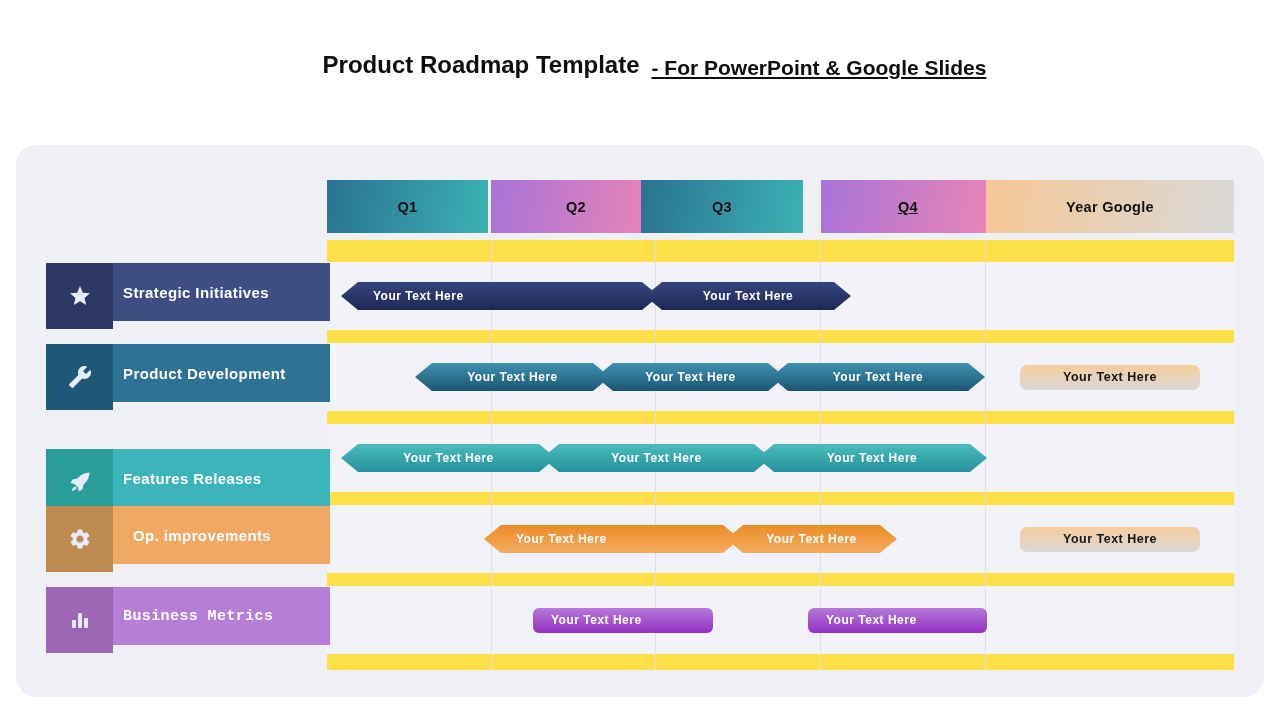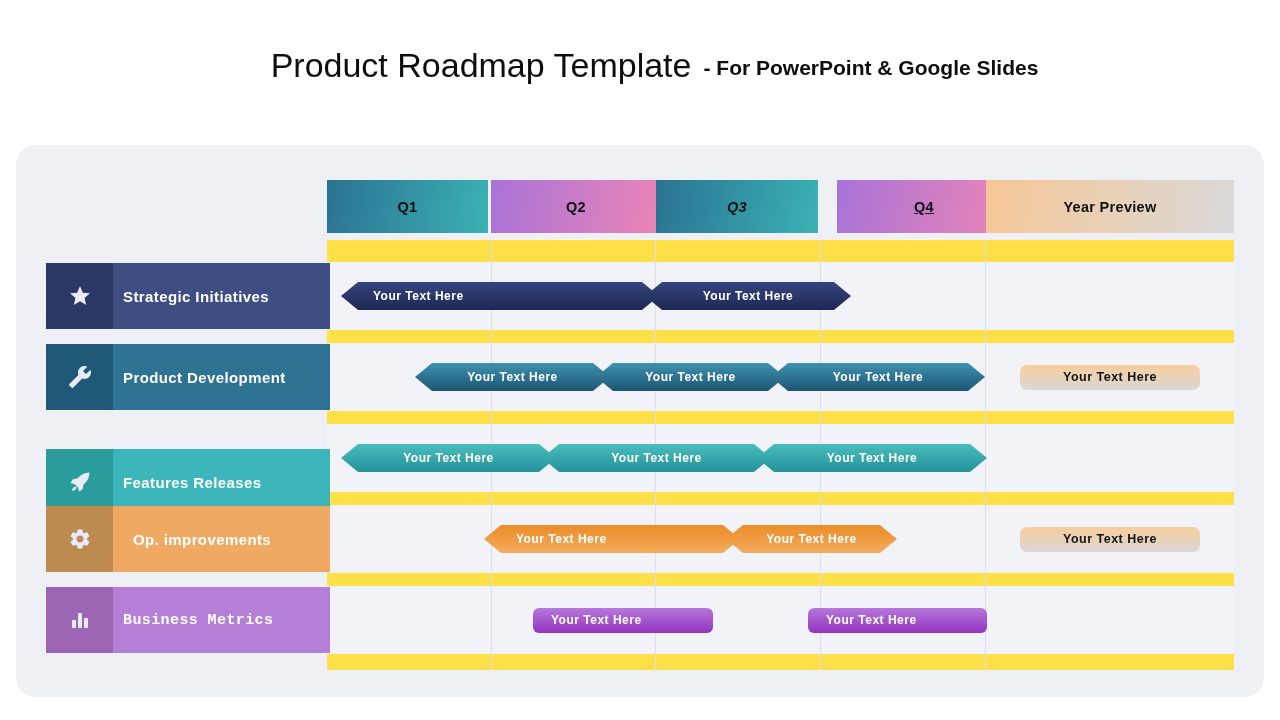--- a/index.html
+++ b/index.html
@@ -7,46 +7,47 @@
   body { font-family: "Liberation Sans", sans-serif; }
   .canvas {
     position: relative; width: 1280px; height: 720px;
     background: #ffffff; overflow: hidden;
   }
   .title-wrap {
     position: absolute; top: 0; left: 0; width: 1280px; height: 130px;
     display: flex; align-items: center; justify-content: center;
   }
   .title-main {
-    font-size: 34px; font-weight: 400; color: #0d0d0d; letter-spacing: 0px; margin-left: 29px;
+    font-size: 24px; font-weight: 700; color: #0d0d0d; letter-spacing: 0px; margin-left: 29px;
   }
   .title-suffix {
     font-size: 21px; font-weight: 700; color: #0d0d0d; margin-left: 12px;
     padding-top: 6px;
+    text-decoration: underline;
   }
   .panel {
     position: absolute; left: 16px; top: 145px; width: 1248px; height: 552px;
     background: #eef0f6; border-radius: 20px;
   }
   
   .col-header { position: absolute; left: 311px; top: 35px; height: 53px; }
   .col {
     position: absolute; top: 0; height: 53px;
     display: flex; align-items: center; justify-content: center;
     font-size: 14.5px; font-weight: 700; color: #101010; letter-spacing: .3px;
   }
   
   .body {
     position: absolute; left: 311px; top: 95px; width: 907px; height: 430px;
     background: #fde047;
   }
   .stripe { position: absolute; left: 0; width: 907px; height: 68px; background: #f2f3f9; }
   .gridline { position: absolute; top: 0; width: 1px; height: 430px; background: #dcdfe9; }
   
-  .side-row { position: absolute; left: 30px; width: 284px; height: 66px; display: flex; }
+  .side-row { position: absolute; left: 30px; width: 284px; height: 58px; display: flex; }
   .side-icon {
     width: 67px; height: 66px; flex: 0 0 67px;
     display: flex; align-items: center; justify-content: center; color: #e8ecf8;
   }
   .side-icon svg { width: 24px; height: 24px; }
   .side-label {
     flex: 1; display: flex; align-items: center; padding-left: 10px;
     color: #ffffff; font-size: 15px; font-weight: 700; letter-spacing: .4px;
   }
   
@@ -67,23 +68,23 @@
 <div class="canvas">
   <div class="title-wrap">
     <span class="title-main">Product Roadmap Template</span>
     <span class="title-suffix">- For PowerPoint &amp; Google Slides</span>
   </div>
 
   <div class="panel">
     <div class="col-header" id="col-header">
         <div class="col" style="left: 0px; width: 161px; background: linear-gradient(100deg, rgb(42, 114, 146), rgb(59, 178, 180));">Q1</div>
         <div class="col" style="left: 164px; width: 170px; background: linear-gradient(100deg, rgb(168, 115, 216), rgb(236, 133, 181));">Q2</div>
-        <div class="col" style="left: 329px; width: 162px; background: linear-gradient(100deg, rgb(42, 114, 146), rgb(59, 178, 180)); font-style: italic;">Q3</div>
-        <div class="col" style="left: 510px; width: 174px; background: linear-gradient(100deg, rgb(168, 115, 216), rgb(236, 133, 181)); text-decoration: underline;">Q4</div>
-        <div class="col" style="left: 659px; width: 248px; background: linear-gradient(100deg, rgb(246, 199, 149), rgb(217, 217, 217));">Year Preview</div>
+        <div class="col" style="left: 314px; width: 162px; background: linear-gradient(100deg, rgb(42, 114, 146), rgb(59, 178, 180));">Q3</div>
+        <div class="col" style="left: 494px; width: 174px; background: linear-gradient(100deg, rgb(168, 115, 216), rgb(236, 133, 181)); text-decoration: underline;">Q4</div>
+        <div class="col" style="left: 659px; width: 248px; background: linear-gradient(100deg, rgb(246, 199, 149), rgb(217, 217, 217));">Year Google</div>
       </div>
     <div class="body" id="grid-body">
         <div class="stripe" style="top: 22px;"></div>
         <div class="stripe" style="top: 103px;"></div>
         <div class="stripe" style="top: 184px;"></div>
         <div class="stripe" style="top: 265px;"></div>
         <div class="stripe" style="top: 346px;"></div>
         <div class="gridline" style="left: 163.5px;"></div>
         <div class="gridline" style="left: 328px;"></div>
         <div class="gridline" style="left: 492.5px;"></div>

